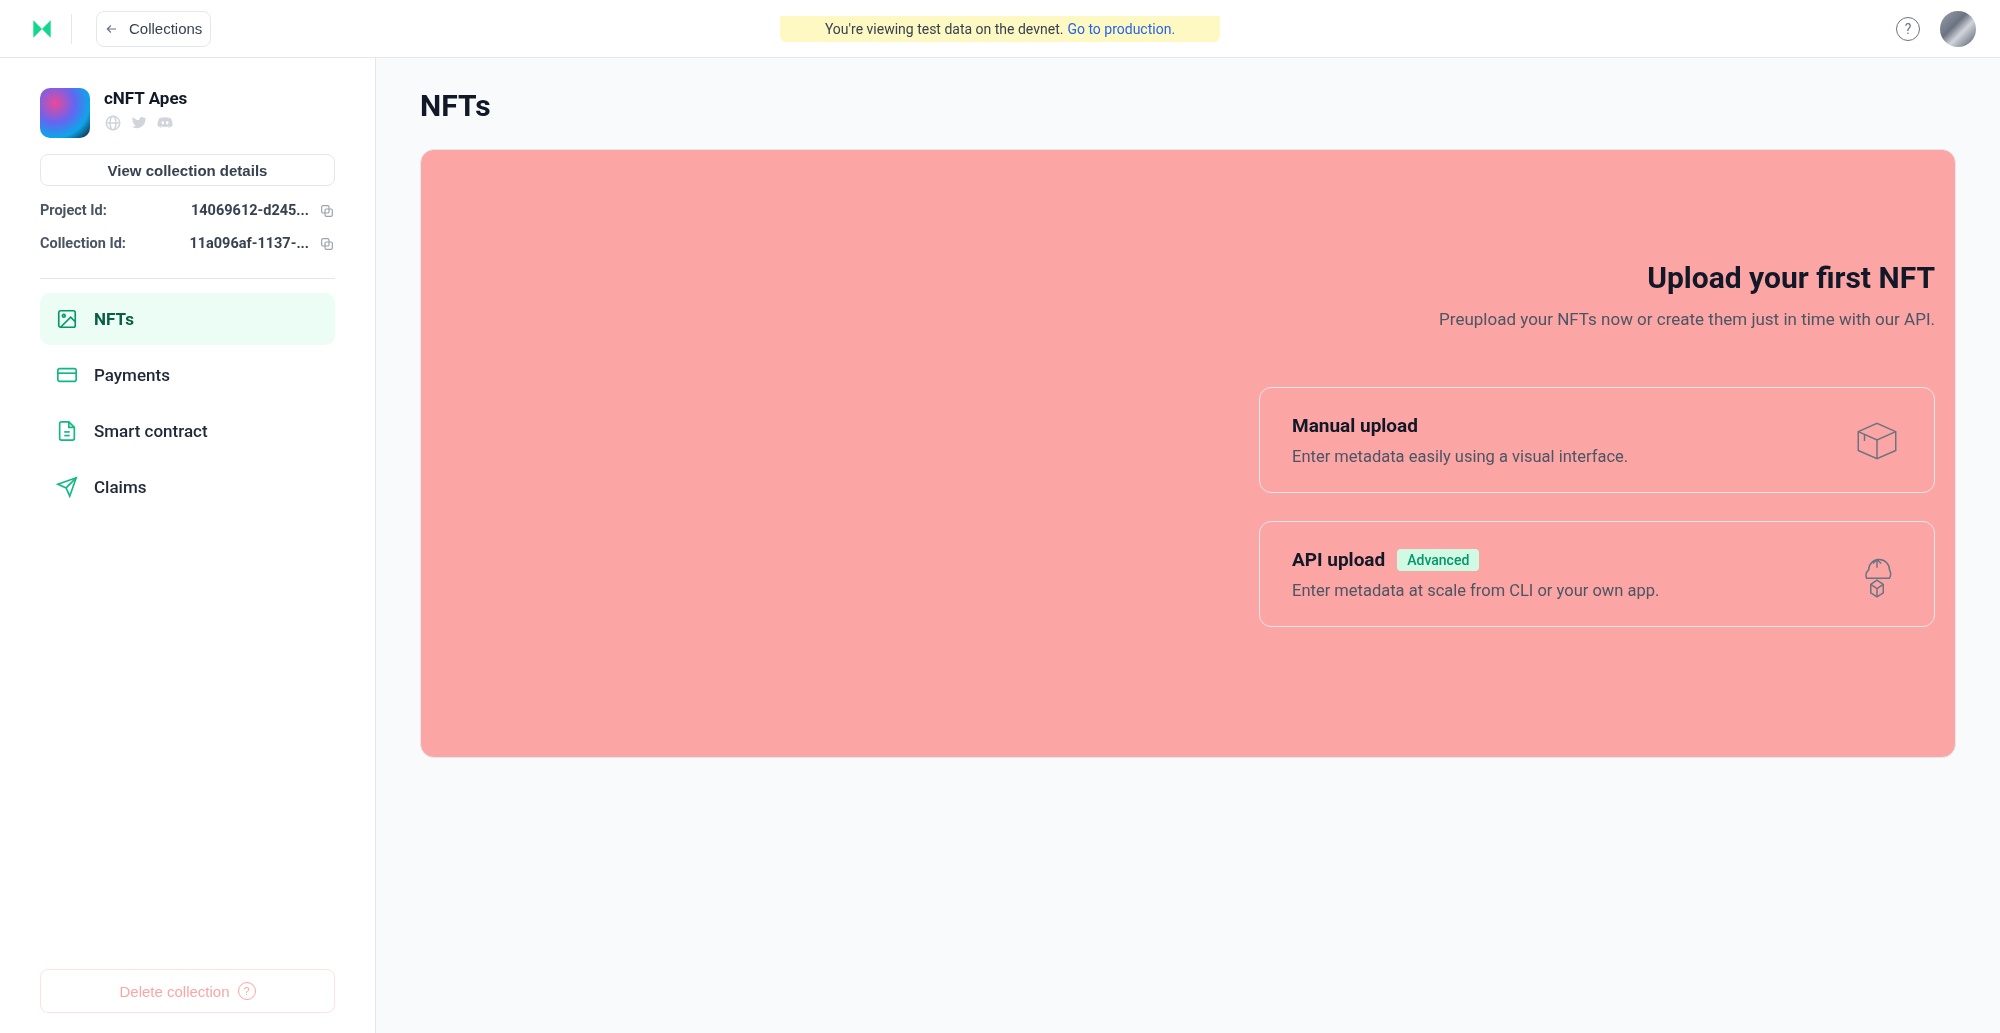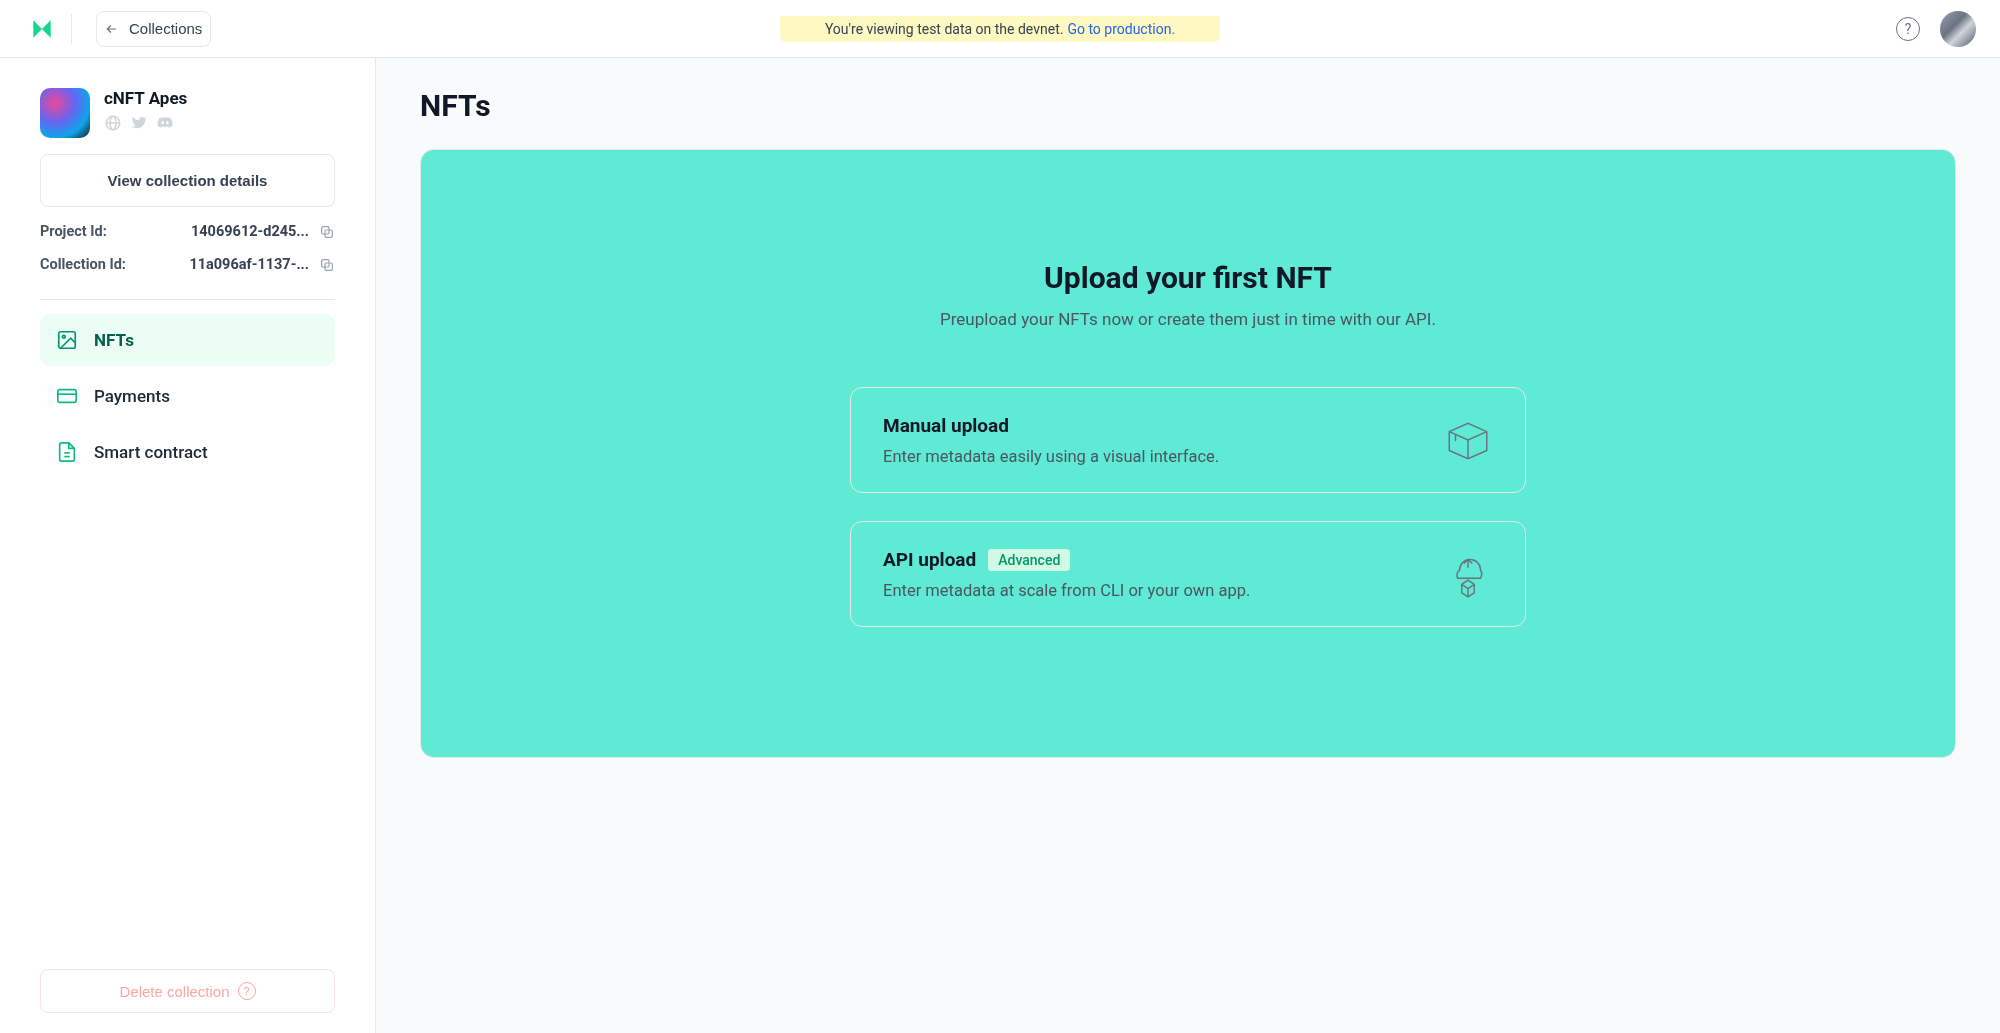--- a/index.html
+++ b/index.html
@@ -128,21 +128,21 @@
     gap: 8px;
     margin-top: 6px;
   }
   .social-ic {
     width: 18px; height: 18px;
     fill: #d1d5db;
   }
 
   .view-details-btn {
     margin-top: 16px;
-    height: 53px;
+    height: 32px;
     width: 100%;
     border: 1px solid #e5e7eb;
     border-radius: 8px;
     background: #fff;
     font-size: 15px;
     font-weight: 600;
     color: #374151;
     cursor: pointer;
   }
 
@@ -230,27 +230,27 @@
   }
 
   
   .page-title {
     font-size: 30px;
     font-weight: 700;
     color: #111827;
     margin-bottom: 26px;
   }
   .card {
-    background: #5eead4;
+    background: #fca5a5;
     border: 1px solid #e5e7eb;
     border-radius: 14px;
-    padding: 110px 40px 130px 40px;
+    padding: 110px 20px 130px 40px;
     display: flex;
     flex-direction: column;
-    align-items: center;
+    align-items: flex-end;
   }
   .hero-title {
     font-size: 30px;
     font-weight: 700;
     color: #111827;
     text-align: center;
   }
   .hero-sub {
     margin-top: 14px;
     font-size: 17px;
@@ -393,20 +393,27 @@
     </div>
     <div class="nav-item">
       <svg class="nav-icon" viewBox="0 0 24 24">
           <path d="M14 2H6a2 2 0 0 0-2 2v16a2 2 0 0 0 2 2h12a2 2 0 0 0 2-2V8z"></path>
           <path d="M14 2v6h6"></path>
           <line x1="9" y1="13" x2="15" y2="13"></line>
           <line x1="9" y1="17" x2="15" y2="17"></line>
         </svg>
       <span>Smart contract</span>
     </div>
+    <div class="nav-item">
+      <svg class="nav-icon" viewBox="0 0 24 24">
+          <path d="M22 2L11 13"></path>
+          <path d="M22 2l-7 20-4-9-9-4 20-7z"></path>
+        </svg>
+      <span>Claims</span>
+    </div>
 
     <button class="delete-btn">
       <span>Delete collection</span>
       <span class="q">?</span>
     </button>
   </aside>
 
   <main class="main">
     <h1 class="page-title">NFTs</h1>
 

